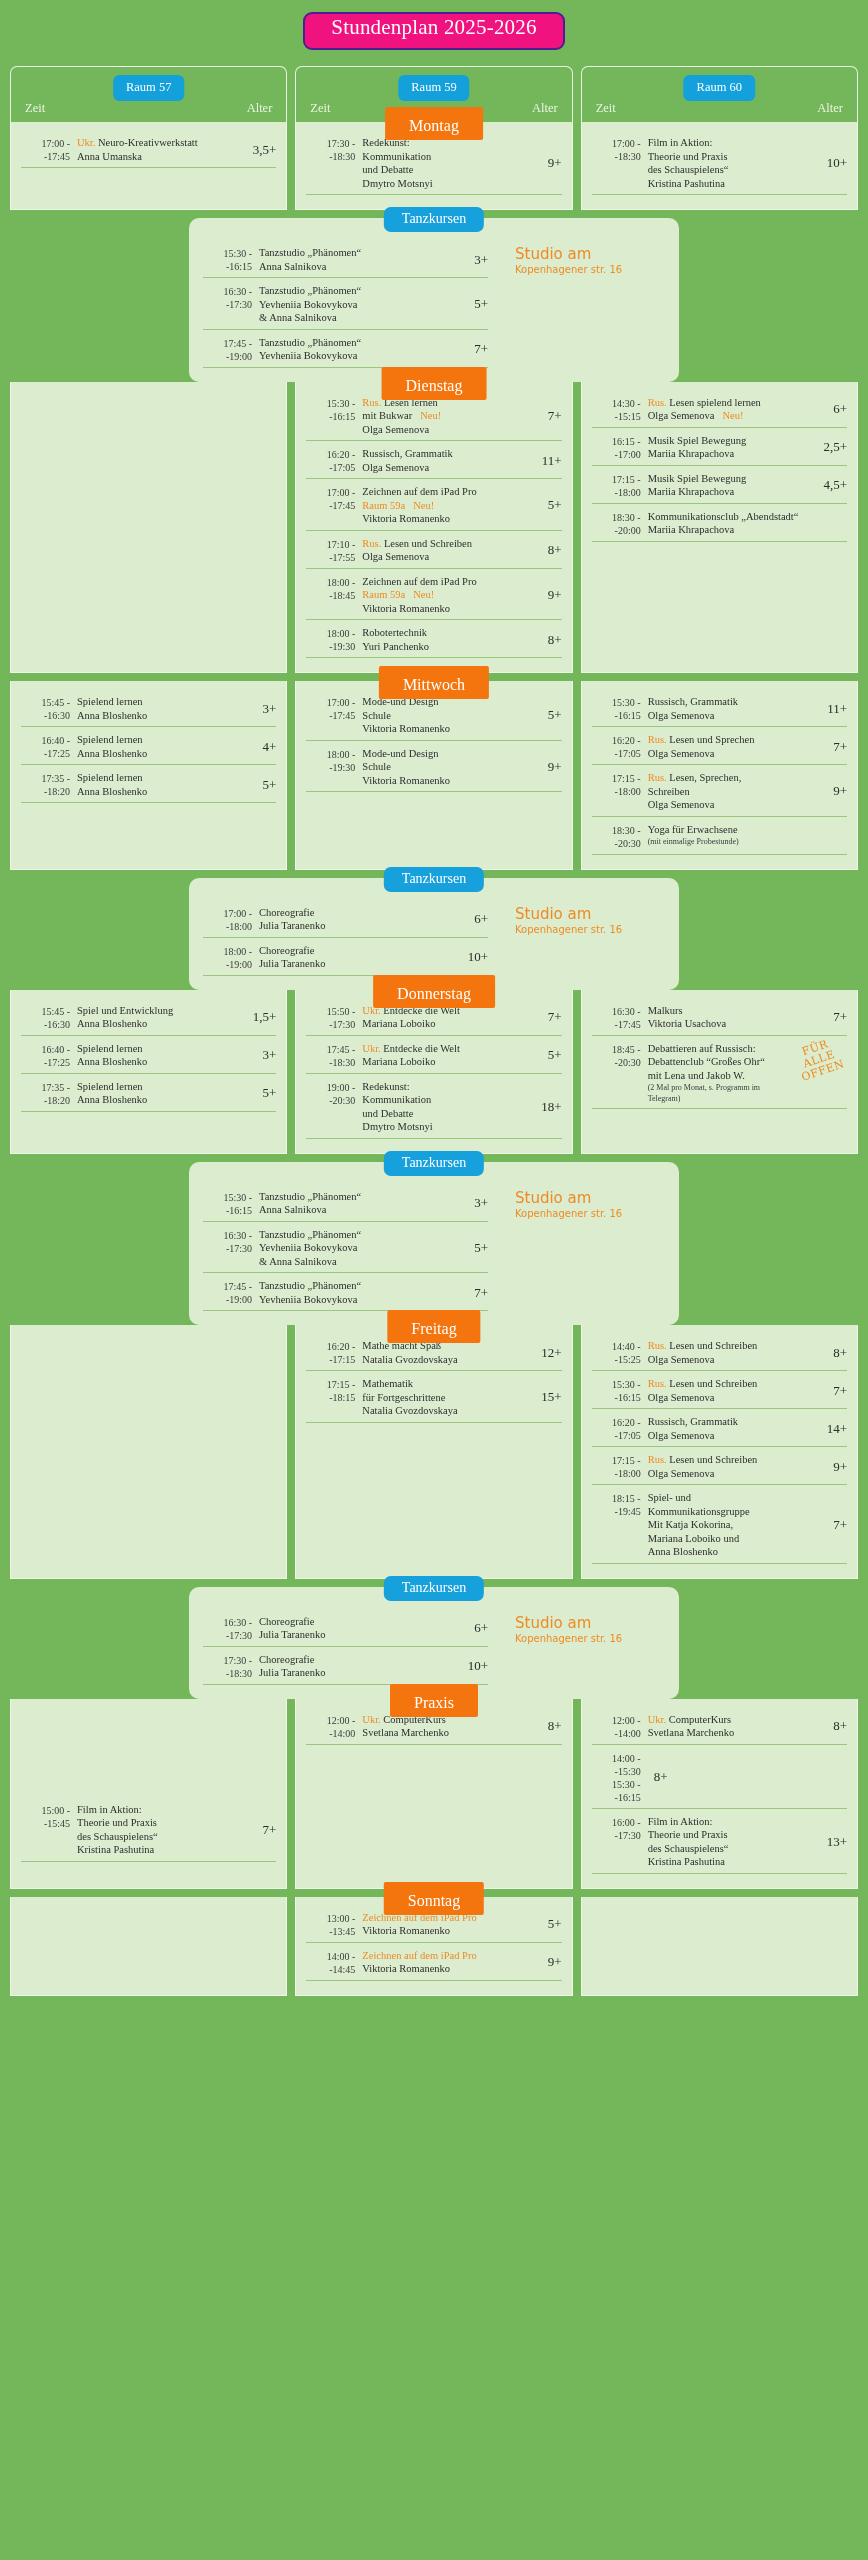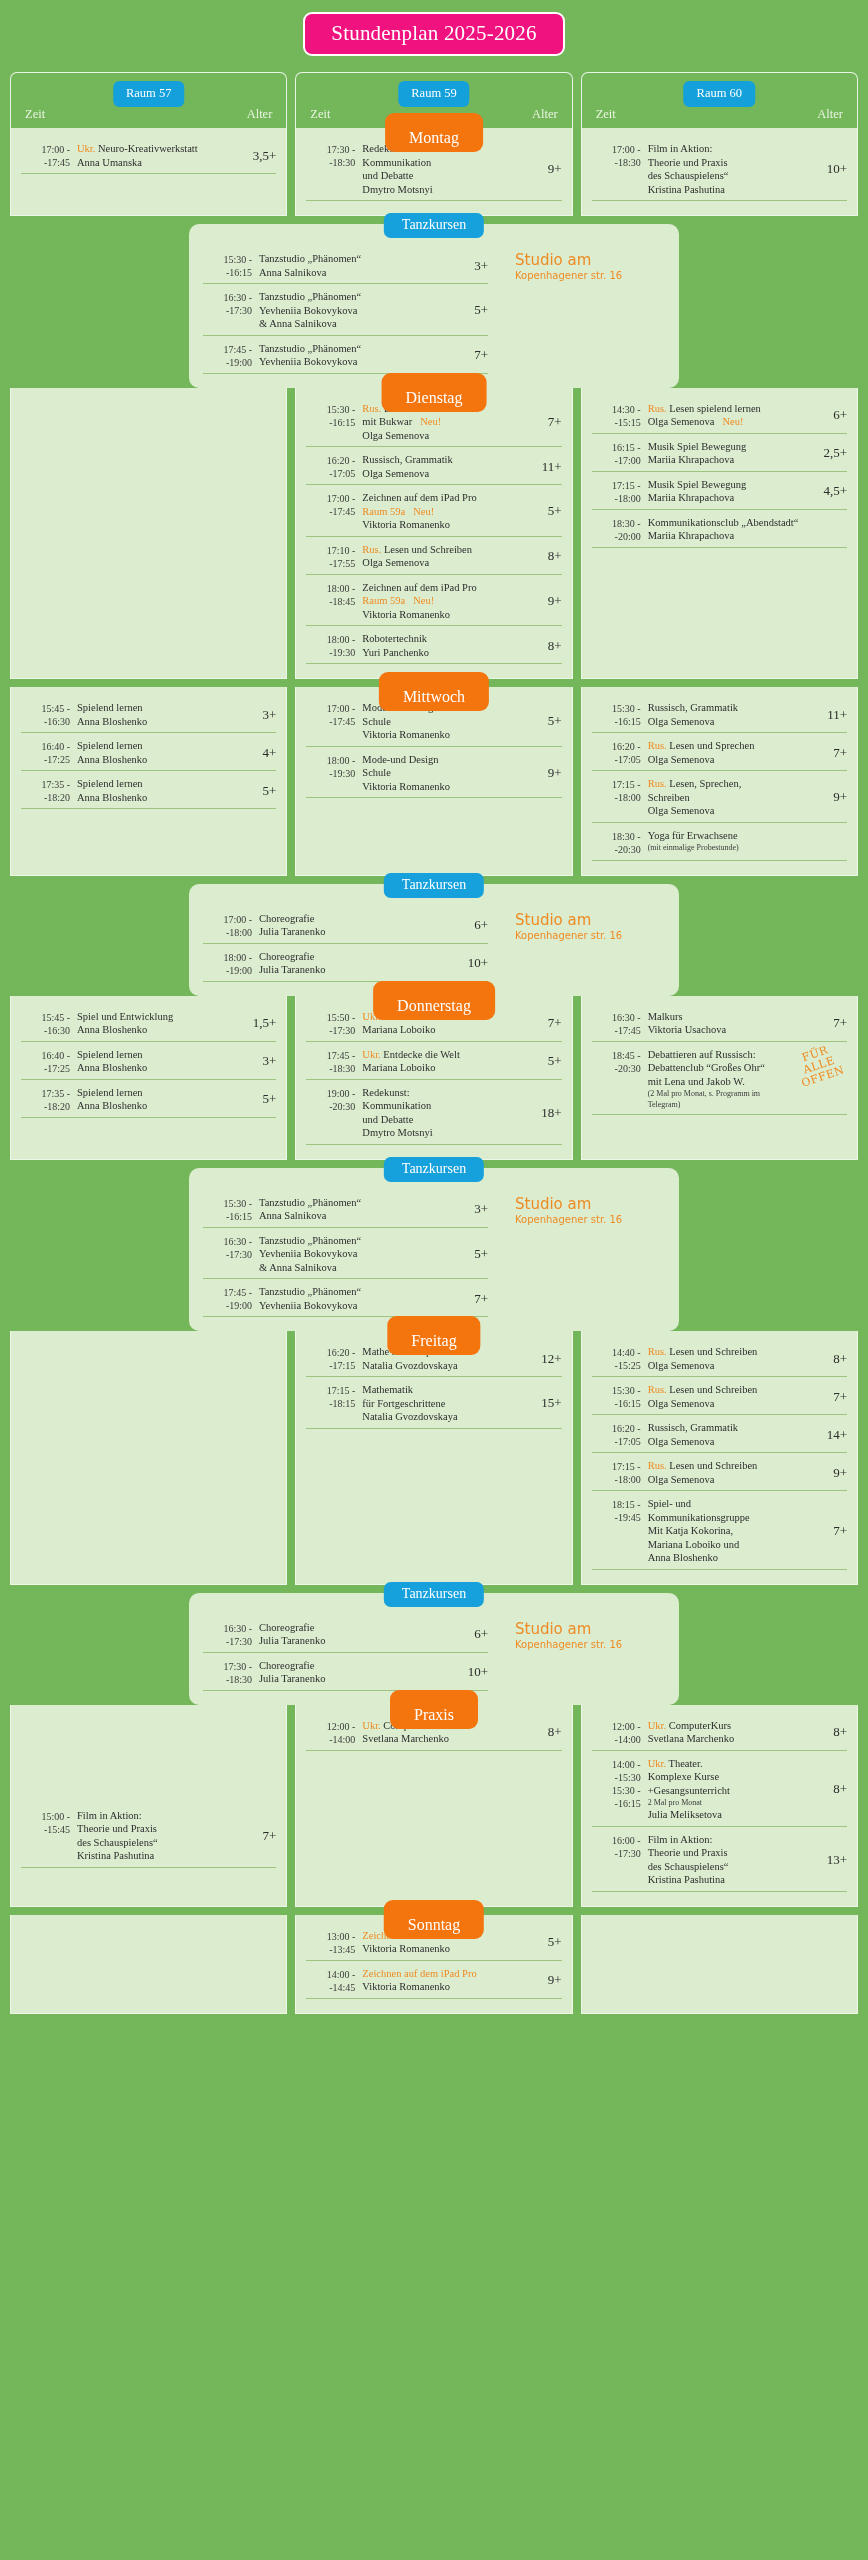--- a/index.html
+++ b/index.html
@@ -9,24 +9,24 @@
     font-family: "Liberation Serif", serif;
     color: #333;
   }
   .page { width: 868px; position: relative; padding-bottom: 30px; }
 
   
   .title-wrap { display: flex; justify-content: center; padding: 12px 0 16px; }
   .title-pill {
     background: #f0137f;
     color: #fff;
-    border: 2px solid #ffffff;
+    border: 2px solid #4c1d95;
     border-radius: 9px;
     font-size: 21px;
-    padding: 7px 26px 8px;
+    padding: 1px 26px 8px;
     letter-spacing: .2px;
     white-space: nowrap;
   }
 
   .head-row { display: flex; gap: 8px; padding: 0 10px; }
   .head-box {
     flex: 1 1 0;
     border: 1px solid rgba(255,255,255,.85);
     border-radius: 7px 7px 0 0;
     border-bottom: none;
@@ -63,23 +63,23 @@
     padding: 10px 10px 12px;
   }
 
   .day-pill {
     position: absolute;
     left: 50%;
     transform: translateX(-50%);
     top: -15px;
     background: #f4740d;
     color: #fff;
-    border-radius: 9px;
+    border-radius: 2px;
     font-size: 16px;
-    padding: 16px 24px 5px;
+    padding: 10px 24px 5px;
     z-index: 4;
     white-space: nowrap;
   }
   .day-pill-holder { position: relative; height: 0; }
 
   
   .lesson {
     display: flex;
     align-items: flex-start;
     border-bottom: 1px solid #9cc57f;
@@ -888,27 +888,20 @@
               </div>
               <div class="l-age">8+</div>
             </div>
             <div class="lesson">
               <div class="l-time">
                 <span>14:00 -</span>
                 <span>-15:30</span>
                 <span>15:30 -</span>
                 <span>-16:15</span>
               </div>
-              <div class="l-body">
-                <span class="line"><span class="tag">Ukr. </span><span>Theater.</span></span>
-                <span class="line"><span>Komplexe Kurse</span></span>
-                <span class="line"><span>+Gesangsunterricht</span></span>
-                <span class="sub">2 Mal pro Monat</span>
-                <span class="line"><span>Julia Meliksetova</span></span>
-              </div>
               <div class="l-age">8+</div>
             </div>
             <div class="lesson">
               <div class="l-time">
                 <span>16:00 -</span>
                 <span>-17:30</span>
               </div>
               <div class="l-body">
                 <span class="line"><span>Film in Aktion:</span></span>
                 <span class="line"><span>Theorie und Praxis</span></span>

